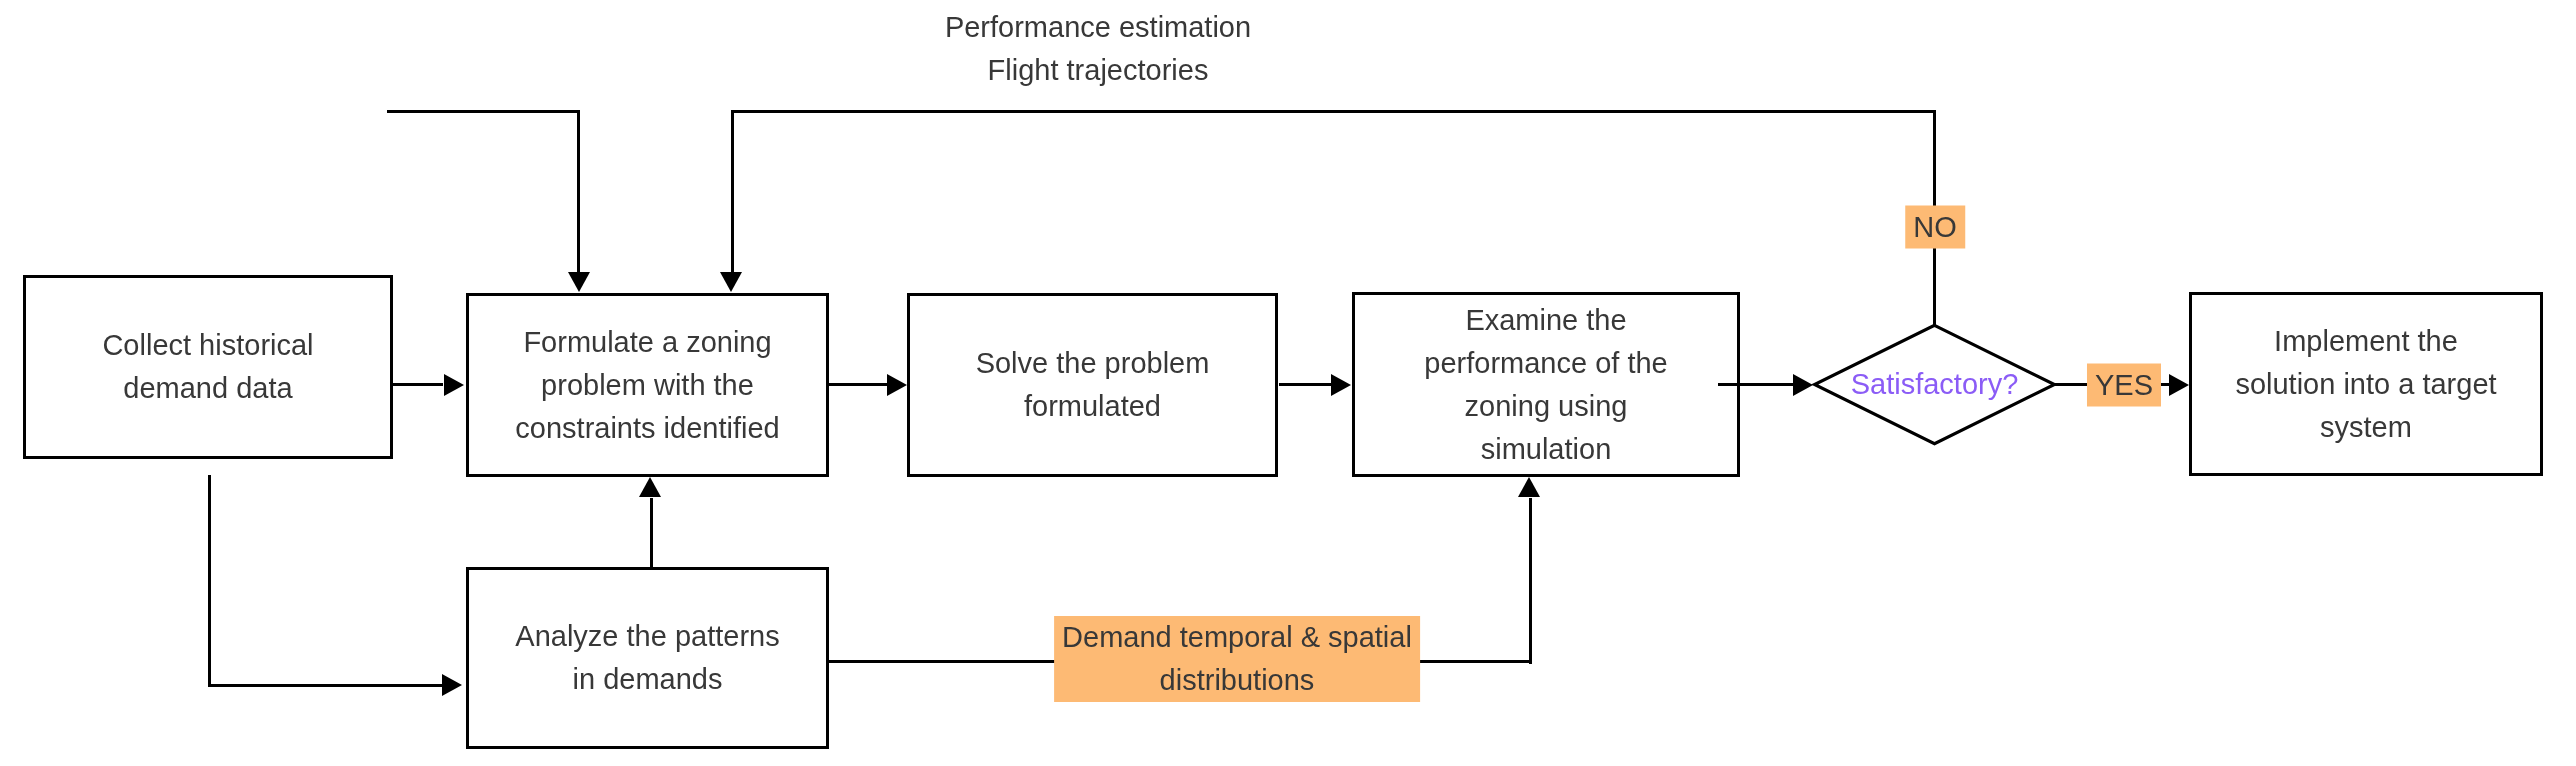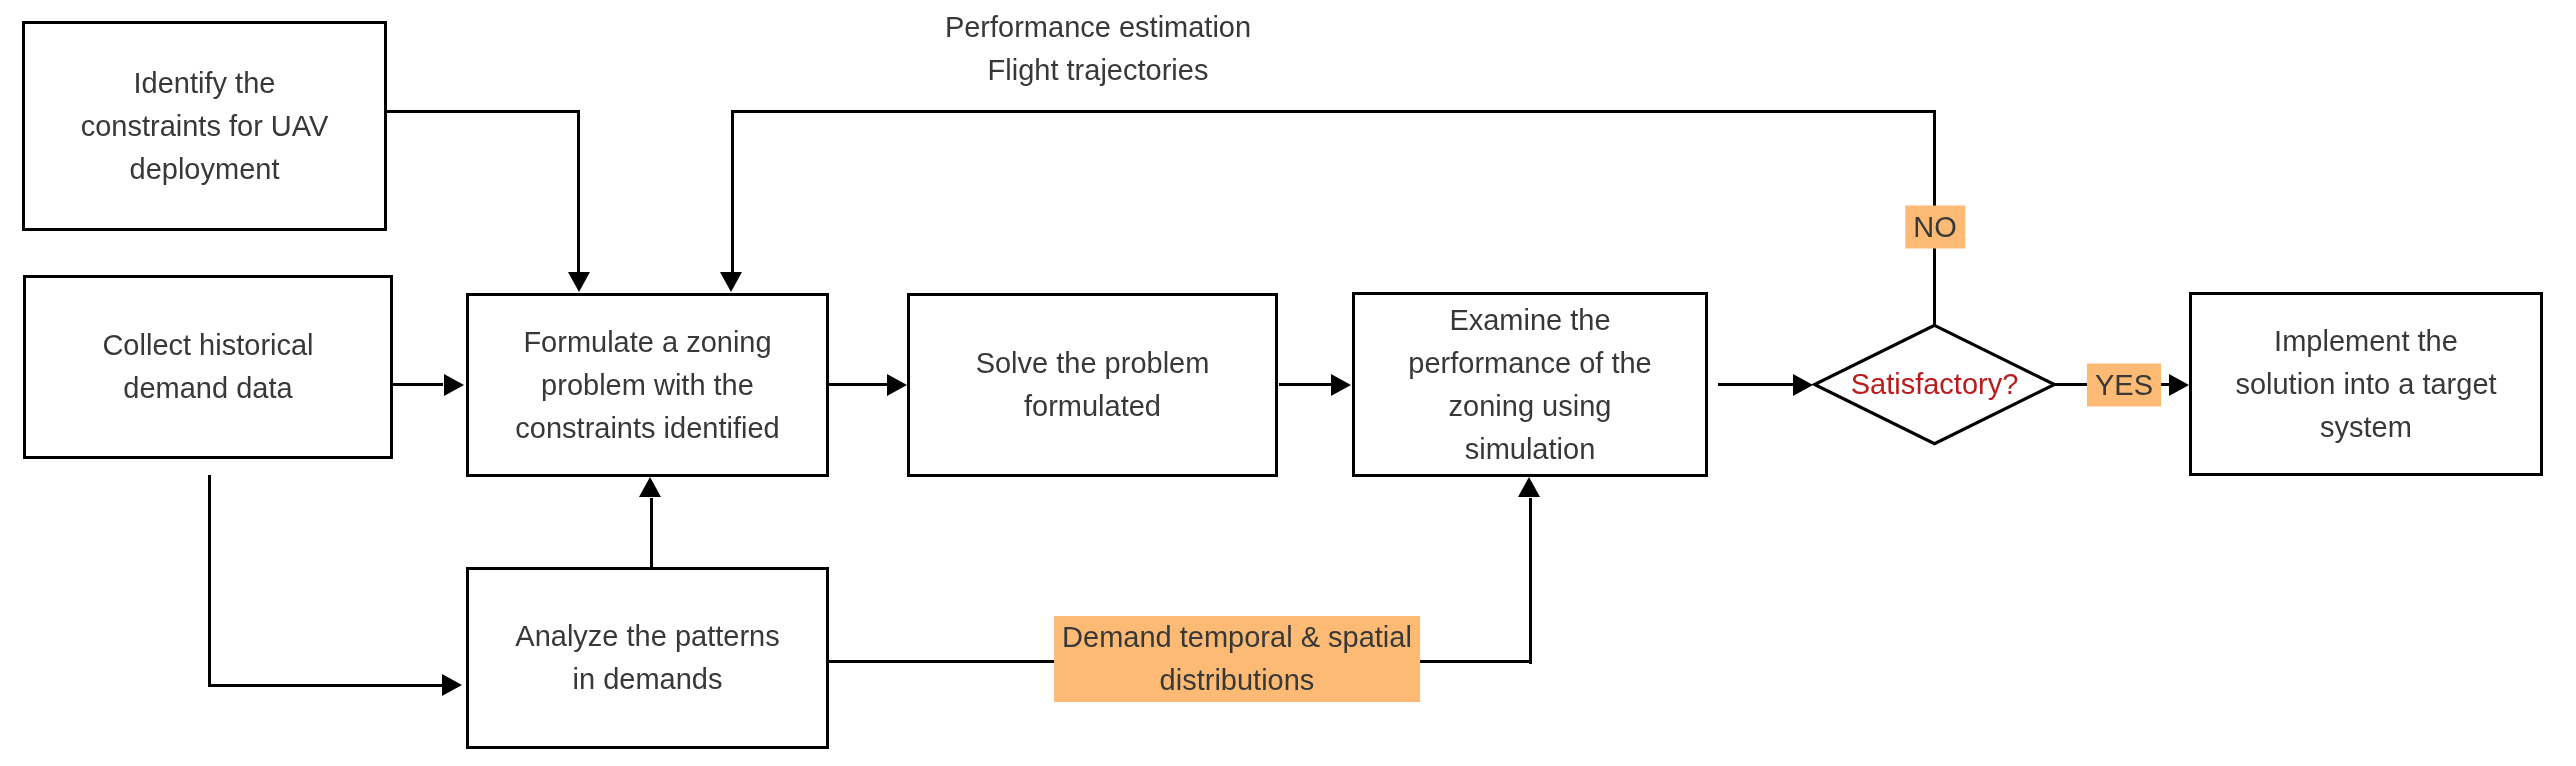--- a/index.html
+++ b/index.html
@@ -71,43 +71,40 @@
   .diamond-wrap svg { display: block; }
   .diamond-label {
     position: absolute;
     left: 0; top: 0; right: 0; bottom: 0;
     display: flex;
     align-items: center;
     justify-content: center;
     text-align: left;
     font-size: 29px;
     line-height: 43px;
-    color: #b91c1c;
+    color: #8b5cf6;
   }
 </style>
 </head>
 <body>
 
 <div id="canvas">
 
-  <div class="node" style="left:22px; top:21.3px; width:365px; height:210px;">Identify the
-constraints for UAV
-deployment</div>
 
   <div class="node" style="left:23px; top:275px; width:370px; height:184px;">Collect historical
 demand data</div>
 
   <div class="node" style="left:466px; top:293px; width:363px; height:184px;">Formulate a zoning
 problem with the
 constraints identified</div>
 
   <div class="node" style="left:907px; top:293px; width:371px; height:184px;">Solve the problem
 formulated</div>
 
-  <div class="node" style="left:1352px; top:292px; width:356px; height:185px;">Examine the
+  <div class="node" style="left:1352px; top:292px; width:388px; height:185px;">Examine the
 performance of the
 zoning using
 simulation</div>
 
   <div class="node" style="left:2189px; top:292px; width:354px; height:184px;">Implement the
 solution into a target
 system</div>
 
   <div class="node" style="left:466px; top:567px; width:363px; height:182px;">Analyze the patterns
 in demands</div>

